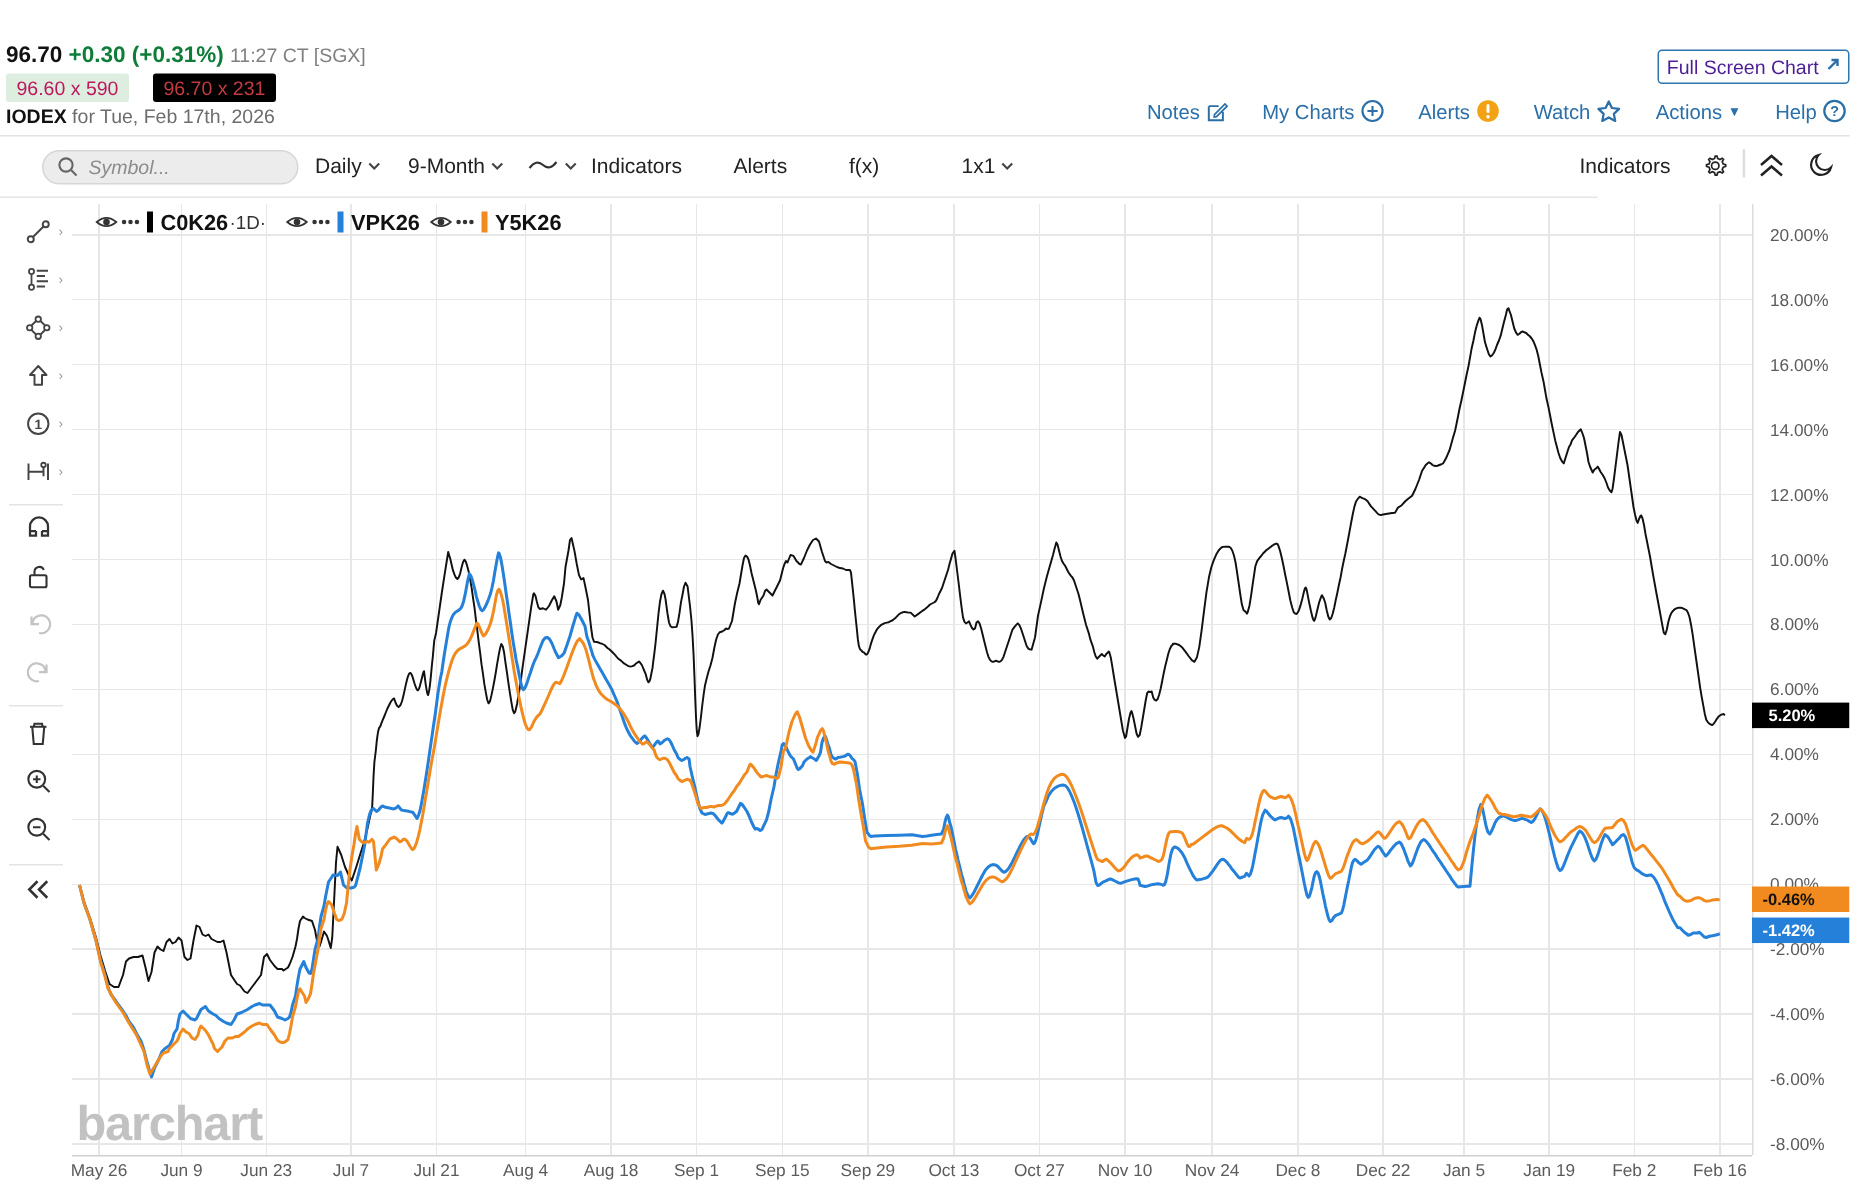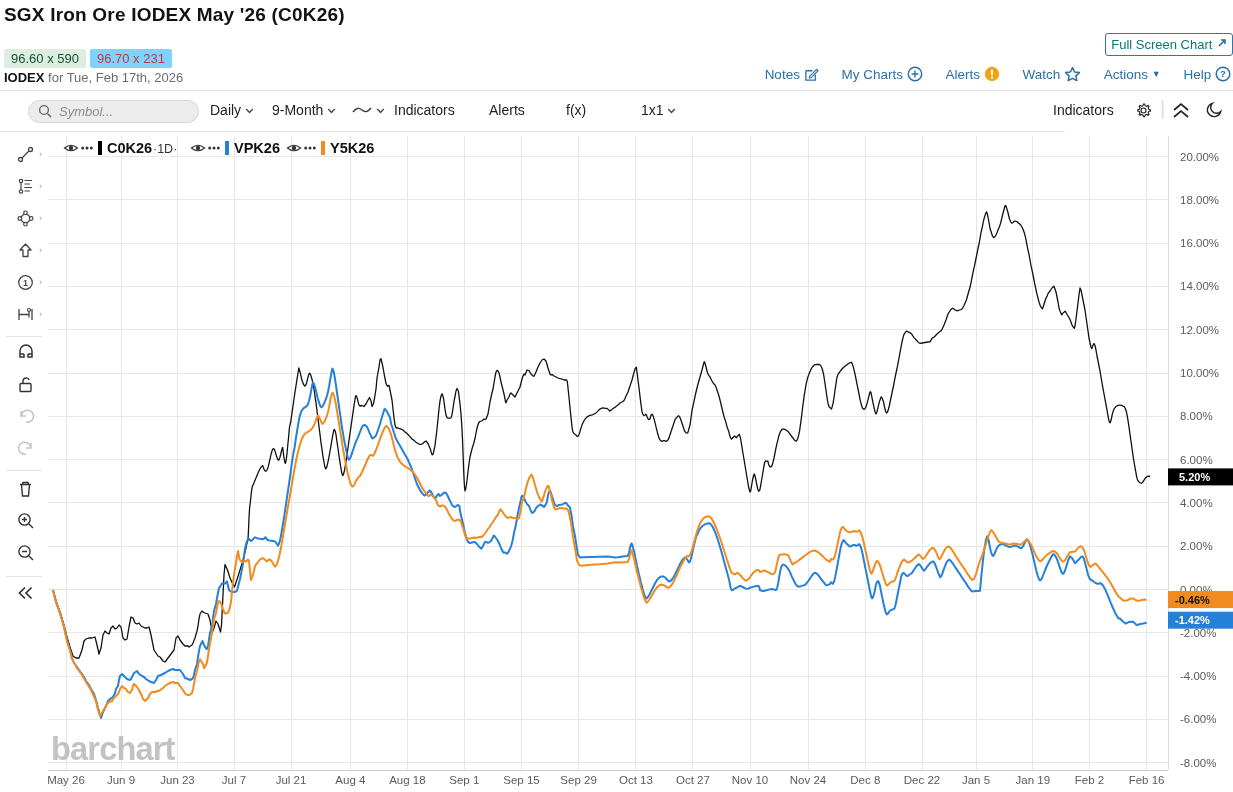--- a/index.html
+++ b/index.html
@@ -5,43 +5,43 @@
 * { margin:0; padding:0; box-sizing:border-box; }
 html,body { width:1233px; height:792px; background:#fff; font-family:"Liberation Sans", sans-serif; overflow:hidden; }
 #hdr { position:absolute; left:0; top:0; width:1233px; height:91px; }
 #title { position:absolute; left:4px; top:4px; font-size:19px; font-weight:bold; color:#121212; letter-spacing:0.2px; }
 #l2 { position:absolute; left:4px; top:28px; font-size:15px; }
 #l2 .px { font-weight:bold; color:#121212; }
 #l2 .chg { font-weight:bold; color:#0e7d3a; }
 #l2 .tm { font-size:13px; color:#808080; }
 #l3 { position:absolute; left:4px; top:49px; font-size:13px; }
 .bq { display:inline-block; padding:2px 7px; border-radius:2px; }
-.bid { background:#ddeee1; color:#14532d; }
-.ask { background:#7dd3fc; color:#c33a3f; margin-left:4px; }
+.bid { background:#ddeee1; color:#be185d; }
+.ask { background:#000000; color:#c33a3f; margin-left:16px; }
 #l4 { position:absolute; left:4px; top:70px; font-size:13px; color:#6d6d6d; }
 #l4 b { color:#121212; }
 #hdr-sep { position:absolute; left:0; top:90px; width:1233px; height:1px; background:#e2e2e2; }
-#fsbtn { position:absolute; right:0px; top:33px; height:23px; line-height:21px; border:1px solid #2e77ae; border-radius:3px; color:#0f766e; font-size:13px; padding:0 4px 0 5px; }
+#fsbtn { position:absolute; right:0px; top:33px; height:23px; line-height:21px; border:1px solid #2e77ae; border-radius:3px; color:#4c1d95; font-size:13px; padding:0 4px 0 5px; }
 #menu { position:absolute; right:2px; top:66px; font-size:13.5px; color:#2a6fa8; white-space:nowrap; }
 #menu span.it { margin-left:19px; }
 #menu svg { vertical-align:-3px; }
 #toolbar { position:absolute; left:0; top:91px; width:1065px; height:41px; border-bottom:1px solid #e5e5e5; font-size:14px; color:#222; }
 #sym { position:absolute; left:28px; top:9px; width:171px; height:23px; background:#ececec; border:1px solid #d6d6d6; border-radius:12px; color:#8b8b8b; font-style:italic; font-size:13px; line-height:21px; padding-left:30px; }
 #sym svg { position:absolute; left:9px; top:3px; }
 .titem { position:absolute; top:11px; }
 #sidebar { position:absolute; left:0; top:132px; width:48px; height:660px; }
 #sidebar svg.ic { position:absolute; left:17px; }
 #sidebar .sep { position:absolute; left:6px; width:36px; height:1px; background:#e3e3e3; }
 #sidebar .arr { position:absolute; left:39px; font-size:9px; color:#9a9a9a; }
 #chartwrap { position:absolute; left:48px; top:136px; }
 </style>
 </head>
 <body>
 <div id="hdr">
-  <div id="title">SGX Iron Ore IODEX May '26 (C0K26)</div>
+  <div id="l2"><span class="px">96.70</span> <span class="chg">+0.30 (+0.31%)</span> <span class="tm">11:27 CT [SGX]</span></div>
   <div id="l3"><span class="bq bid">96.60 x 590</span><span class="bq ask">96.70 x 231</span></div>
   <div id="l4"><b>IODEX</b> for Tue, Feb 17th, 2026</div>
   <div id="hdr-sep"></div>
   <div id="fsbtn">Full Screen Chart <svg width="12" height="12" viewBox="0 0 12 12">
         <path d="M3 9 L9 3 M5 3 H9 V7" stroke="#2a6fa8" stroke-width="1.6" fill="none"></path>
       </svg></div>
   <div id="menu">
     <span class="it">Notes <svg width="15" height="15" viewBox="0 0 16 16">
           <path d="M2 4 H9 M2 4 V14 H12 V8" stroke="#2a6fa8" stroke-width="1.4" fill="none"></path>
           <path d="M6 10 L13.5 2.5 L15 4 L7.5 11.5 L5.8 11.8 Z" stroke="#2a6fa8" stroke-width="1.2" fill="none"></path>

